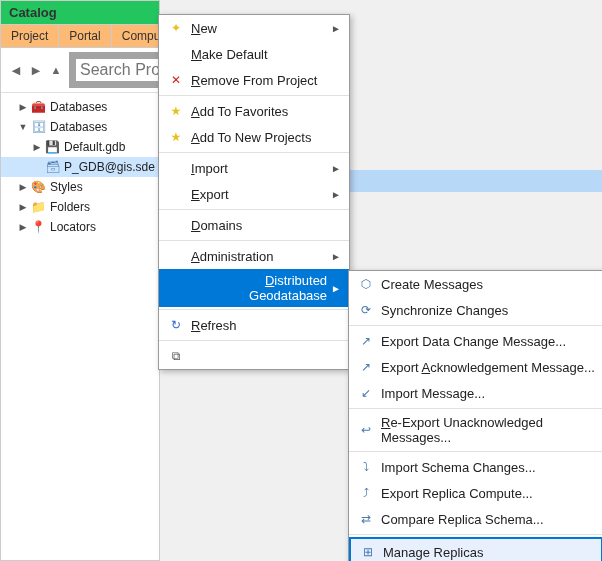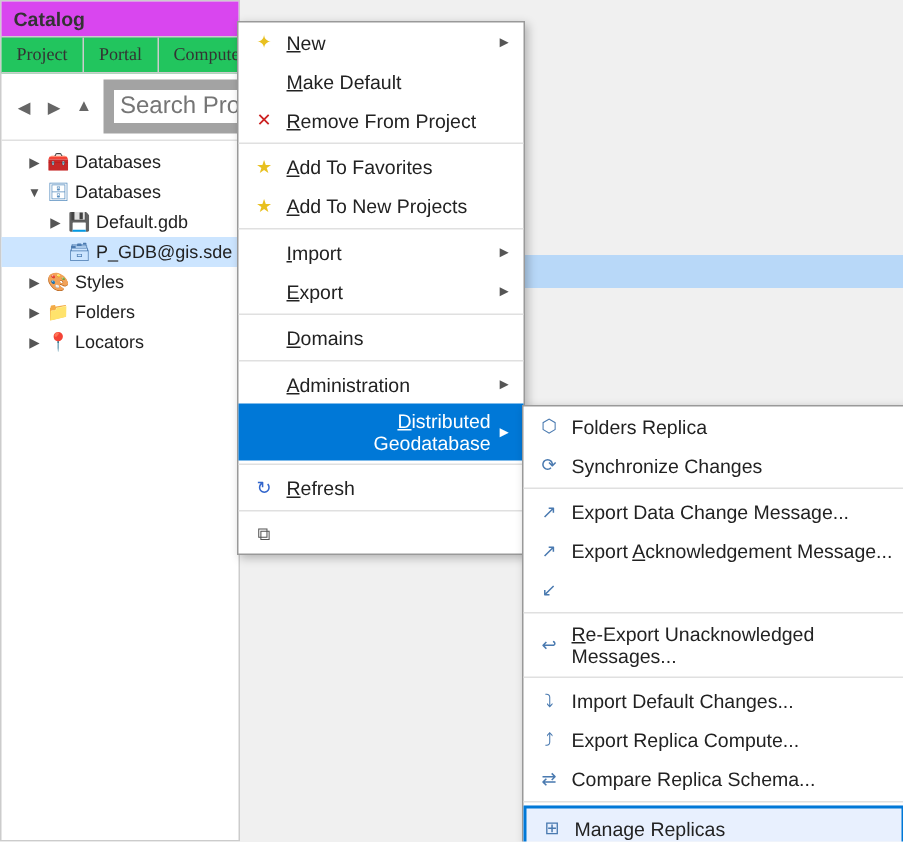--- a/index.html
+++ b/index.html
@@ -17,33 +17,32 @@
     .catalog-panel {
       position: absolute;
       top: 0; left: 0;
       width: 160px;
       height: 561px;
       background: #ffffff;
       border: 1px solid #cccccc;
     }
 
     .catalog-title {
-      background: #d946ef;
+      background: #22c55e;
       border-bottom: 1px solid #cccccc;
       padding: 4px 8px;
       font-weight: 600;
       font-size: 13px;
       color: #333;
     }
 
     .catalog-tabs {
       display: flex;
       border-bottom: 1px solid #cccccc;
-      background: #22c55e;
-      font-family: Liberation Serif, serif;
+      background: #fdba74;
     }
 
     .catalog-tab {
       padding: 4px 10px;
       font-size: 12px;
       color: #333;
       cursor: pointer;
       border-right: 1px solid #cccccc;
     }
 
@@ -331,21 +330,21 @@
   <div class="menu-item">
     <span class="menu-icon" style="color:#555;">⧉</span>
   </div>
 
 </div>
 
 <div class="context-menu-3">
 
   <div class="menu-item">
     <span class="menu-icon" style="color:#4a7ab0;">⬡</span>
-    <span class="menu-label">Folders Replica</span>
+    <span class="menu-label">Create Messages</span>
   </div>
 
   <div class="menu-item">
     <span class="menu-icon" style="color:#4a7ab0;">⟳</span>
     <span class="menu-label">Synchronize Changes</span>
   </div>
 
   <div class="menu-separator"></div>
 
   <div class="menu-item">
@@ -353,34 +352,35 @@
     <span class="menu-label">Export Data Change Message...</span>
   </div>
 
   <div class="menu-item">
     <span class="menu-icon" style="color:#4a7ab0;">↗</span>
     <span class="menu-label">Export <u>A</u>cknowledgement Message...</span>
   </div>
 
   <div class="menu-item">
     <span class="menu-icon" style="color:#4a7ab0;">↙</span>
+    <span class="menu-label">Import Message...</span>
   </div>
 
   <div class="menu-separator"></div>
 
   <div class="menu-item">
     <span class="menu-icon" style="color:#4a7ab0;">↩</span>
     <span class="menu-label"><u>R</u>e-Export Unacknowledged Messages...</span>
   </div>
 
   <div class="menu-separator"></div>
 
   <div class="menu-item">
     <span class="menu-icon" style="color:#4a7ab0;">⤵</span>
-    <span class="menu-label">Import Default Changes...</span>
+    <span class="menu-label">Import Schema Changes...</span>
   </div>
 
   <div class="menu-item">
     <span class="menu-icon" style="color:#4a7ab0;">⤴</span>
     <span class="menu-label">Export Replica Compute...</span>
   </div>
 
   <div class="menu-item">
     <span class="menu-icon" style="color:#4a7ab0;">⇄</span>
     <span class="menu-label">Compare Replica Schema...</span>

